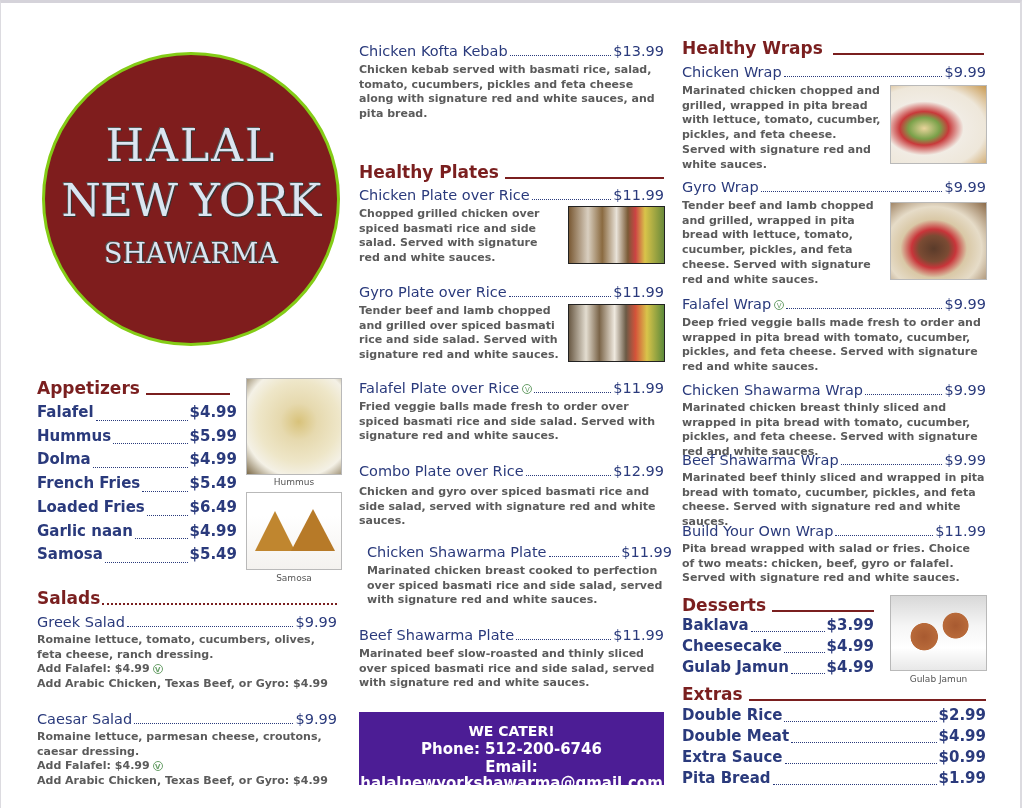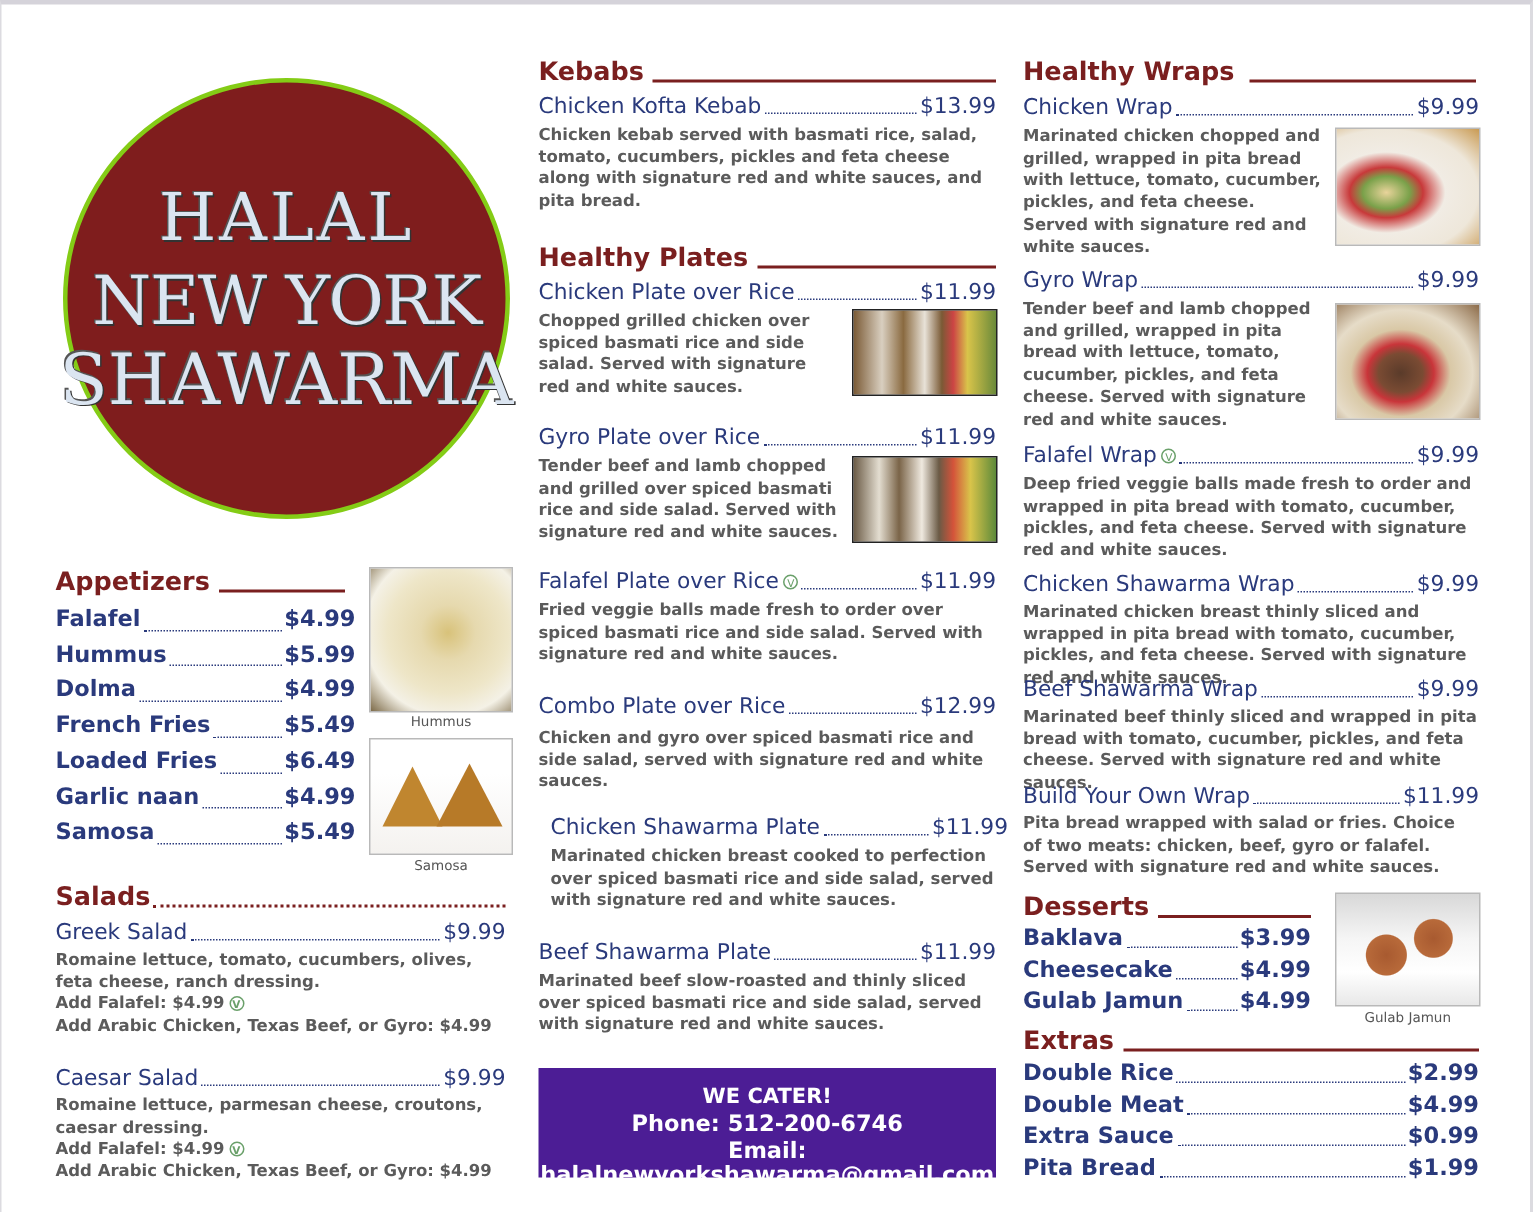--- a/index.html
+++ b/index.html
@@ -17,21 +17,21 @@
   .app-row{font-weight:600;font-size:15px;line-height:23.7px;}
   .desc{color:#5b5b5b;font-size:11px;line-height:14.7px;font-weight:600;}
   .veg{display:inline-block;width:10px;height:10px;border:1px solid #6aa06a;border-radius:50%;color:#6aa06a;font-size:7px;line-height:10px;text-align:center;vertical-align:middle;margin-left:3px;box-sizing:border-box;}
   .photo{position:absolute;border:1px solid #b9b9b9;box-sizing:border-box;overflow:hidden;}
   .caption{position:absolute;font-size:9px;color:#555;text-align:center;}
   .logo{position:absolute;left:42px;top:52px;width:298px;height:294px;border-radius:50%;background:#7f1d1d;border:3px solid #84cc16;box-sizing:border-box;
         display:flex;flex-direction:column;align-items:center;justify-content:center;font-family:"DejaVu Serif","Liberation Serif",serif;color:#dbe5f1;
         text-shadow:1px 1px 0 #333,-1px -1px 0 #555;}
   .logo .l1{font-size:44px;line-height:52px;letter-spacing:2px;}
   .logo .l2{font-size:45px;line-height:58px;letter-spacing:-1px;}
-  .logo .l3{font-size:47px;line-height:48px;}
+  .logo .l3{font-size:27px;line-height:48px;}
   .cater{position:absolute;left:359px;top:712px;width:305px;height:73px;background:#4c1d95;color:#fff;text-align:center;font-weight:bold;box-sizing:border-box;}
   .cater .h{font-size:14px;margin-top:10px;line-height:18px;}
   .cater .p{font-size:15px;line-height:19px;}
 </style>
 </head>
 <body>
 
 <div class="frame"></div>
 
 <div class="logo">
@@ -108,24 +108,20 @@
       <span class="name">Caesar Salad</span>
       <span class="lead"></span>
       <span class="price">$9.99</span>
     </div>
   <div class="desc" style="margin-top:2px;">Romaine lettuce, parmesan cheese, croutons, caesar dressing.</div>
   <div class="desc"><span>Add Falafel: $4.99</span><span class="veg">V</span></div>
   <div class="desc">Add Arabic Chicken, Texas Beef, or Gyro: $4.99</div>
 </div>
 
 <div class="abs" style="left:359px;top:38px;width:305px;">
-  <div class="sec-title">
-      <span>Kebabs</span>
-      <span class="rule"></span>
-    </div>
   <div class="item-row" style="margin-top:4px;">
       <span class="name">Chicken Kofta Kebab</span>
       <span class="lead"></span>
       <span class="price">$13.99</span>
     </div>
   <div class="desc" style="margin-top:3px;width:298px;">Chicken kebab served with basmati rice, salad, tomato, cucumbers, pickles and feta cheese along with signature red and white sauces, and pita bread.</div>
 </div>
 
 <div class="abs" style="left:359px;top:162px;width:305px;">
   <div class="sec-title">

